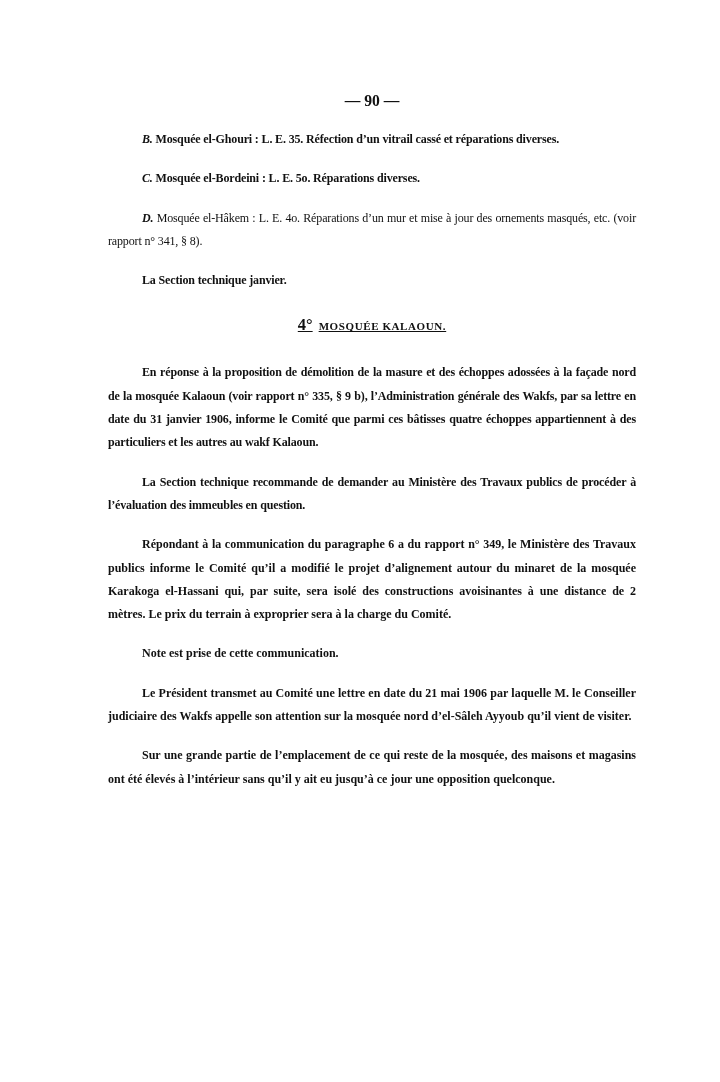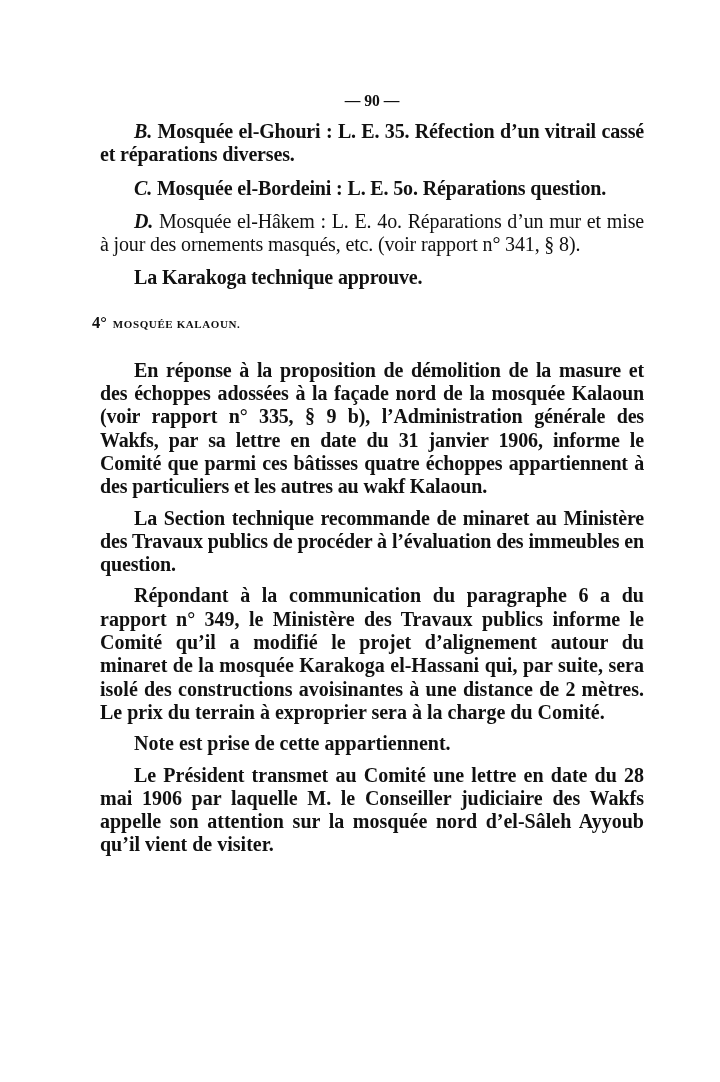--- a/index.html
+++ b/index.html
@@ -24,34 +24,36 @@
     .page-number {
       text-align: center;
       font-size: 17px;
       font-weight: bold;
       margin: 0 0 6px 0;
       height: 22px;
       line-height: 22px;
       transform: scaleX(0.92);
     }
     p {
-      margin: 8px;
-      font-size: 20px;
+      margin: 16px;
+      font-size: 12px;
       line-height: 23.3px;
       text-align: justify;
       font-weight: bold;
       letter-spacing: -0.15px;
     }
     .indent { text-indent: 34px; }
     .gap { margin-top: 10px; }
     .heading {
+      text-align: center;
       font-size: 16px;
       font-weight: bold;
       margin: 22px 0 24px 0;
       line-height: 22px;
+      text-decoration: underline;
     }
     .heading .num { font-size: 16.5px; }
     .heading .title {
       font-variant: small-caps;
       font-size: 11.5px;
       letter-spacing: 0.6px;
       text-transform: lowercase;
       margin-left: 6px;
     }
     .heading .title.caps {
@@ -68,37 +70,38 @@
 
 <div class="page">
 
   <div class="page-number">— 90 —</div>
 
   <p class="indent">
     <span class="it">B.</span><span> Mosquée el-Ghouri : L. E. 35. Réfection d’un vitrail cassé et réparations diverses.</span>
   </p>
 
   <p class="indent gap">
-    <span class="it">C.</span><span> Mosquée el-Bordeini : L. E. 5o. Réparations question.</span>
+    <span class="it">C.</span><span> Mosquée el-Bordeini : L. E. 5o. Réparations diverses.</span>
   </p>
 
   <p class="indent gap">
     <span class="it">D.</span><span class="regular"> Mosquée el-Hâkem : L. E. 4o. Réparations d’un mur et mise à jour des ornements masqués, etc. (voir rapport n° 341, § 8).</span>
   </p>
 
-  <p class="indent gap">La Karakoga technique approuve.</p>
+  <p class="indent gap">La Section technique janvier.</p>
 
   <div class="heading">
     <span class="num">4°</span><span class="title caps">MOSQUÉE KALAOUN.</span>
   </div>
   <p class="indent">En réponse à la proposition de démolition de la masure et des échoppes adossées à la façade nord de la mosquée Kalaoun (voir rapport n° 335, § 9 b), l’Administration générale des Wakfs, par sa lettre en date du 31 janvier 1906, informe le Comité que parmi ces bâtisses quatre échoppes appartiennent à des particuliers et les autres au wakf Kalaoun.</p>
-  <p class="indent">La Section technique recommande de minaret au Ministère des Travaux publics de procéder à l’évaluation des immeubles en question.</p>
+  <p class="indent">La Section technique recommande de demander au Ministère des Travaux publics de procéder à l’évaluation des immeubles en question.</p>
 
   <div class="sec2">
     <p class="indent">Répondant à la communication du paragraphe 6 a du rapport n° 349, le Ministère des Travaux publics informe le Comité qu’il a modifié le projet d’alignement autour du minaret de la mosquée Karakoga el-Hassani qui, par suite, sera isolé des constructions avoisinantes à une distance de 2 mètres. Le prix du terrain à exproprier sera à la charge du Comité.</p>
-    <p class="indent">Note est prise de cette appartiennent.</p>
+    <p class="indent">Note est prise de cette communication.</p>
   </div>
 
   <div class="sec2">
-    <p class="indent">Le Président transmet au Comité une lettre en date du 28 mai 1906 par laquelle M. le Conseiller judiciaire des Wakfs appelle son attention sur la mosquée nord d’el-Sâleh Ayyoub qu’il vient de visiter.</p>
+    <p class="indent">Le Président transmet au Comité une lettre en date du 21 mai 1906 par laquelle M. le Conseiller judiciaire des Wakfs appelle son attention sur la mosquée nord d’el-Sâleh Ayyoub qu’il vient de visiter.</p>
+    <p class="indent">Sur une grande partie de l’emplacement de ce qui reste de la mosquée, des maisons et magasins ont été élevés à l’intérieur sans qu’il y ait eu jusqu’à ce jour une opposition quelconque.</p>
   </div>
 
 </div>
 
 </body></html>

